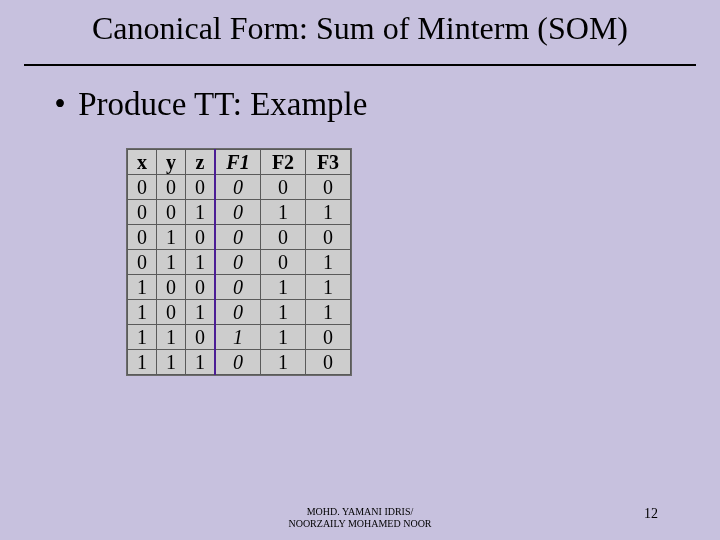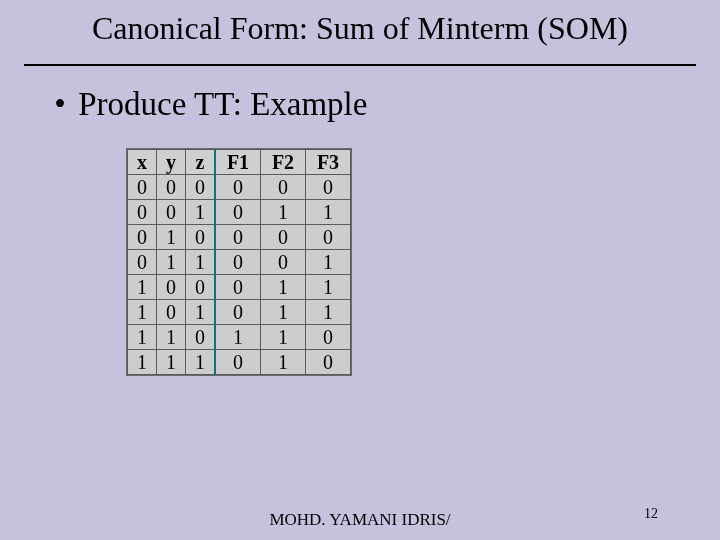--- a/index.html
+++ b/index.html
@@ -66,34 +66,35 @@
     padding: 2px 0;
   }
   table.tt th {
     font-weight: bold;
     background: #cfcfcf;
   }
   table.tt .c-xyz { width: 28px; }
   table.tt .c-f   { width: 44px; }
   
   table.tt th.sep-left, table.tt td.sep-left {
-    border-left: 2px solid #0f766e;
+    border-left: 2px solid #4c1d95;
+    font-style: italic;
   }
   
   .tt-box {
     border: 1px solid #6a6a6a;
     display: inline-block;
   }
   .footer-credit {
     position: absolute;
     bottom: 10px;
     left: 0;
     right: 0;
     text-align: center;
-    font-size: 17px;
+    font-size: 10px;
     line-height: 1.2;
   }
   .page-num {
     position: absolute;
     bottom: 18px;
     right: 62px;
     font-size: 14px;
   }
 </style>
 </head>
@@ -187,17 +188,18 @@
             <td class="c-f">1</td>
             <td class="c-f">0</td>
           </tr>
         </tbody>
       </table>
     </div>
   </div>
 
   <div class="footer-credit">
     <span>MOHD. YAMANI IDRIS/</span><br>
+    <span>NOORZAILY MOHAMED NOOR</span>
   </div>
 
   <div class="page-num">12</div>
 
 </div>
 
 </body></html>

